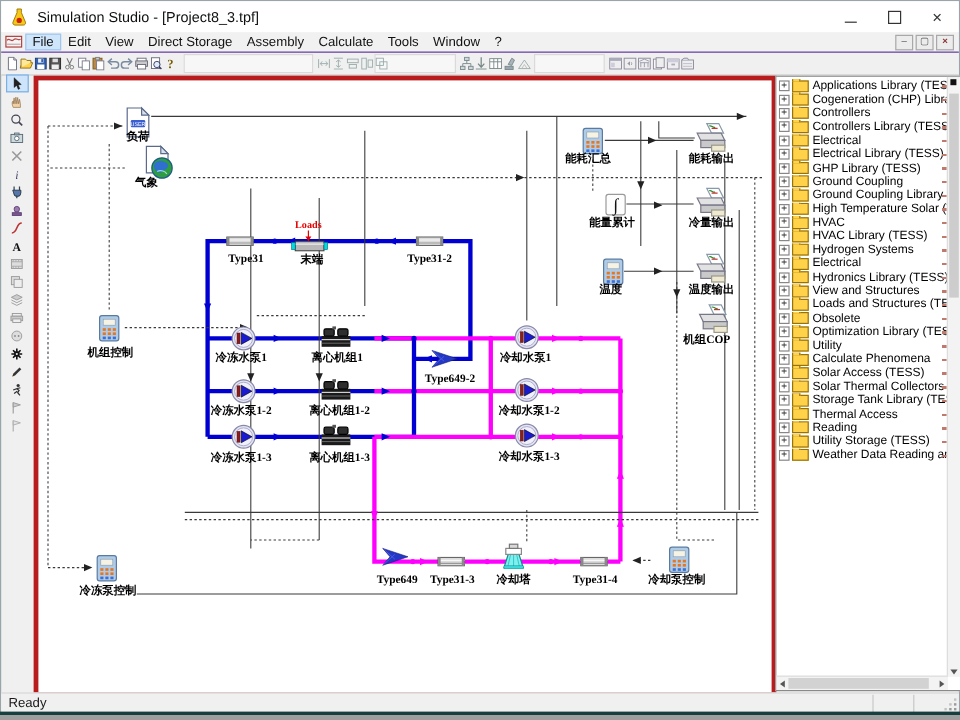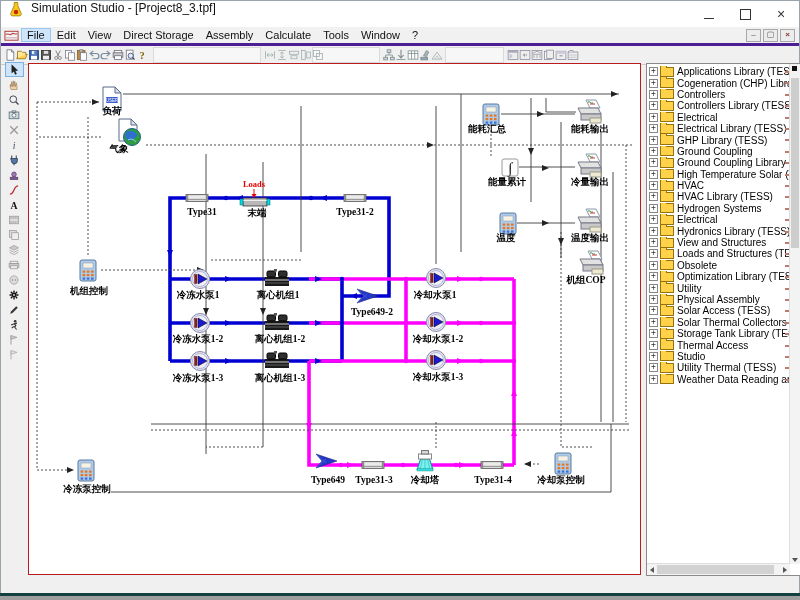--- a/index.html
+++ b/index.html
@@ -1,50 +1,50 @@
 <!DOCTYPE html>
 <html><head>
 <meta charset="utf-8">
 <style>
   html,body{margin:0;padding:0;width:800px;height:600px;overflow:hidden;
     font-family:"Liberation Sans",sans-serif;background:#9e9e9e;}
   #window{position:absolute;left:0;top:0;width:798px;height:592px;background:#f0f0f0;
     border:1px solid #9aa4ab;}
   
-  .titlebar{height:26px;background:#ffffff;display:flex;position:relative;}
+  .titlebar{height:26px;background:#ffffff;display:flex;align-items:center;position:relative;}
   .appicon{width:16px;height:16px;margin-left:7px;flex:none;}
   .title-text{font-size:12px;color:#101010;margin-left:7px;}
   .win-controls{position:absolute;right:0;top:0;height:100%;display:flex;}
   .wbtn{width:36px;height:26px;display:flex;align-items:center;justify-content:center;color:#333;}
   .glyph-min{width:10px;border-top:1px solid #333;margin-top:8px;}
   .glyph-max{width:9px;height:9px;border:1px solid #333;}
   .glyph-close{font-size:14px;line-height:14px;}
   
-  .menubar{height:16px;background:#f1f1f1;display:flex;align-items:center;position:relative;
-    border-bottom:3px solid #4c1d95;}
+  .menubar{height:16px;background:#f1f1f1;display:flex;position:relative;
+    border-bottom:1px solid #4c1d95;}
   .mdiicon{width:15px;height:15px;margin:0 2px 0 3px;flex:none;}
   .mi{font-size:11px;color:#111;padding:1px 6px;white-space:nowrap;}
   .mi.active{background:#cfe5fa;border:1px solid #9ec7ef;padding:0 5px;}
   .mdi-controls{position:absolute;right:4px;top:2px;display:flex;gap:2px;}
   .mdibtn{width:13px;height:11px;background:#ececec;border:1px solid #a8a8a8;
     font-size:8px;line-height:9px;text-align:center;color:#555;}
   .mdibtn.close{color:#8b3434;font-weight:bold;}
   
   .toolbar{height:18px;background:#f0f0f0;border-bottom:1px solid #cccccc;position:relative;}
   .tbgroup{position:absolute;top:1px;height:16px;display:flex;align-items:center;}
   .tbbtn{width:12px;height:16px;display:flex;align-items:center;justify-content:center;}
   .tbbox{position:absolute;top:1px;height:14px;background:#f7f7f7;border:1px solid #dadada;}
   
   .palette{position:absolute;left:0;top:61px;width:26px;display:flex;flex-direction:column;
     align-items:center;}
   .palbtn{width:19px;height:15px;display:flex;align-items:center;justify-content:center;}
   .palbtn.active{background:#cde4fa;border:1px solid #7ab0e4;height:13px;width:17px;}
   
   .canvas{position:absolute;left:27px;top:62px;width:611px;height:510px;background:#ffffff;
-    border:1px solid #b91c1c;}
+    border:4px solid #b91c1c;}
   .clabel{font:bold 9.5px "Liberation Serif",serif;fill:#000;}
   .rlabel{font:bold 8.5px "Liberation Serif",serif;fill:#e60000;}
   
   .treepanel{position:absolute;left:645px;top:62px;width:153px;height:511px;background:#fff;
     border:1px solid #8a8a8a;overflow:hidden;}
   .tree-content{position:absolute;left:2px;top:2px;right:11px;}
   .trow{display:flex;align-items:center;height:11.4px;white-space:nowrap;overflow:hidden;
     font-size:10px;color:#000;}
   .plus{width:7px;height:7px;border:1px solid #888;background:#fff;flex:none;
     font:8px/6px "DejaVu Sans Mono",monospace;text-align:center;color:#333;}
@@ -905,21 +905,21 @@
           <span>Optimization Library (TESS)</span>
         </div>
         <div class="trow">
           <span class="plus">+</span>
           <span class="folder"></span>
           <span>Utility</span>
         </div>
         <div class="trow">
           <span class="plus">+</span>
           <span class="folder"></span>
-          <span>Physical Assembly</span>
+          <span>Calculate Phenomena</span>
         </div>
         <div class="trow">
           <span class="plus">+</span>
           <span class="folder"></span>
           <span>Solar Access (TESS)</span>
         </div>
         <div class="trow">
           <span class="plus">+</span>
           <span class="folder"></span>
           <span>Solar Thermal Collectors</span>
@@ -930,41 +930,47 @@
           <span>Storage Tank Library (TESS)</span>
         </div>
         <div class="trow">
           <span class="plus">+</span>
           <span class="folder"></span>
           <span>Thermal Access</span>
         </div>
         <div class="trow">
           <span class="plus">+</span>
           <span class="folder"></span>
-          <span>Studio</span>
-        </div>
-        <div class="trow">
-          <span class="plus">+</span>
-          <span class="folder"></span>
-          <span>Utility Thermal (TESS)</span>
+          <span>Reading</span>
+        </div>
+        <div class="trow">
+          <span class="plus">+</span>
+          <span class="folder"></span>
+          <span>Utility Storage (TESS)</span>
         </div>
         <div class="trow">
           <span class="plus">+</span>
           <span class="folder"></span>
           <span>Weather Data Reading and Processing</span>
         </div>
       </div>
     <div class="redstrip"></div>
     <div class="vsb">
       <div class="topbtn"></div>
       <div class="thumb"></div>
       <div class="dn"></div>
     </div>
     <div class="hsb">
       <div class="lt"></div>
       <div class="thumb"></div>
       <div class="rt"></div>
     </div>
   </div>
 
+  <div class="statusbar">
+    <span class="txt">Ready</span>
+    <div class="scell" style="left:726px;width:34px;"></div>
+    <div class="scell" style="left:760px;width:38px;"></div>
+    <div class="grip"></div>
+  </div>
 
 </div>
 <div class="bottomstrip"></div>
 
 </body></html>

